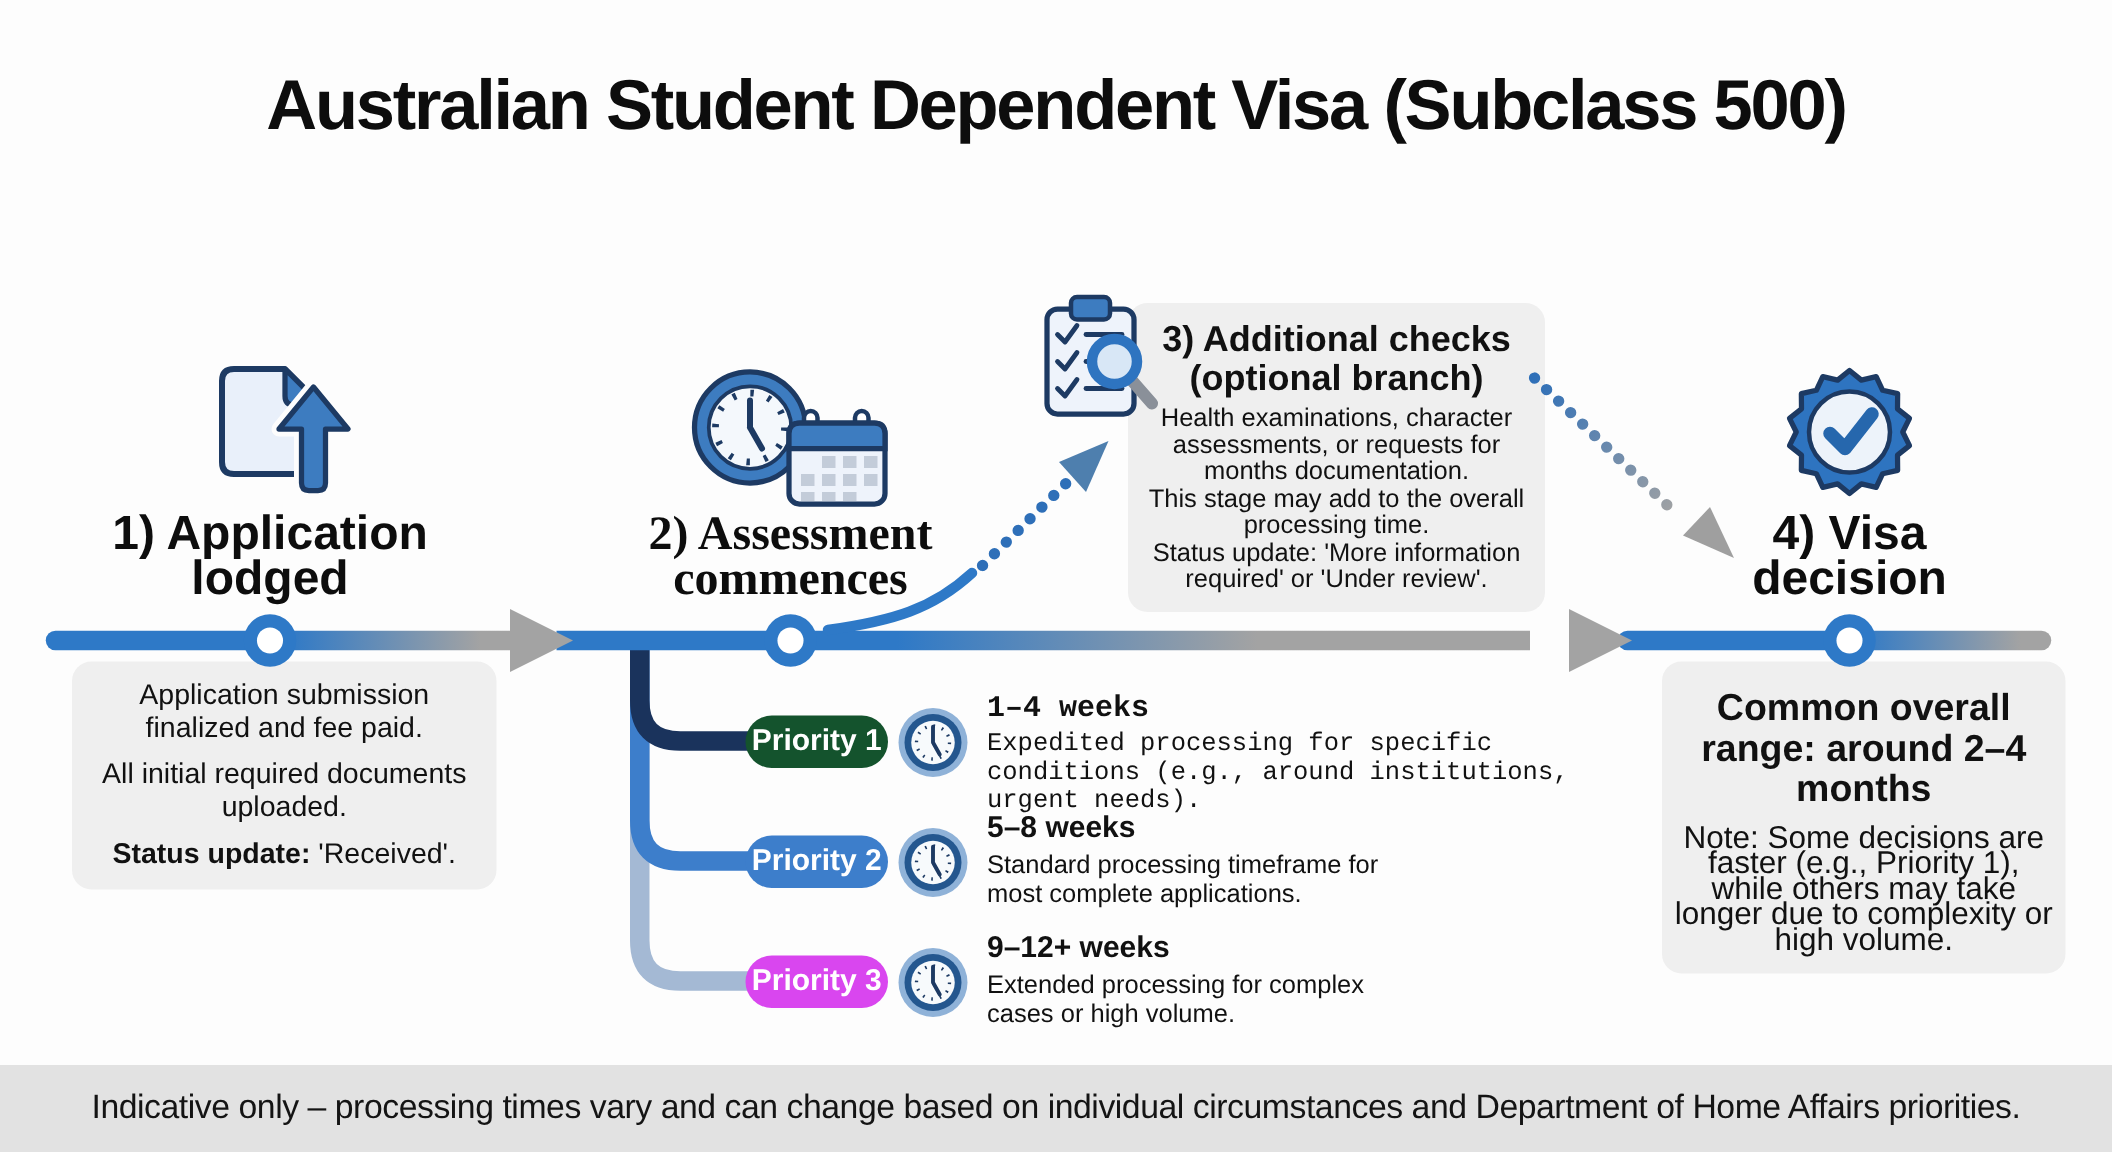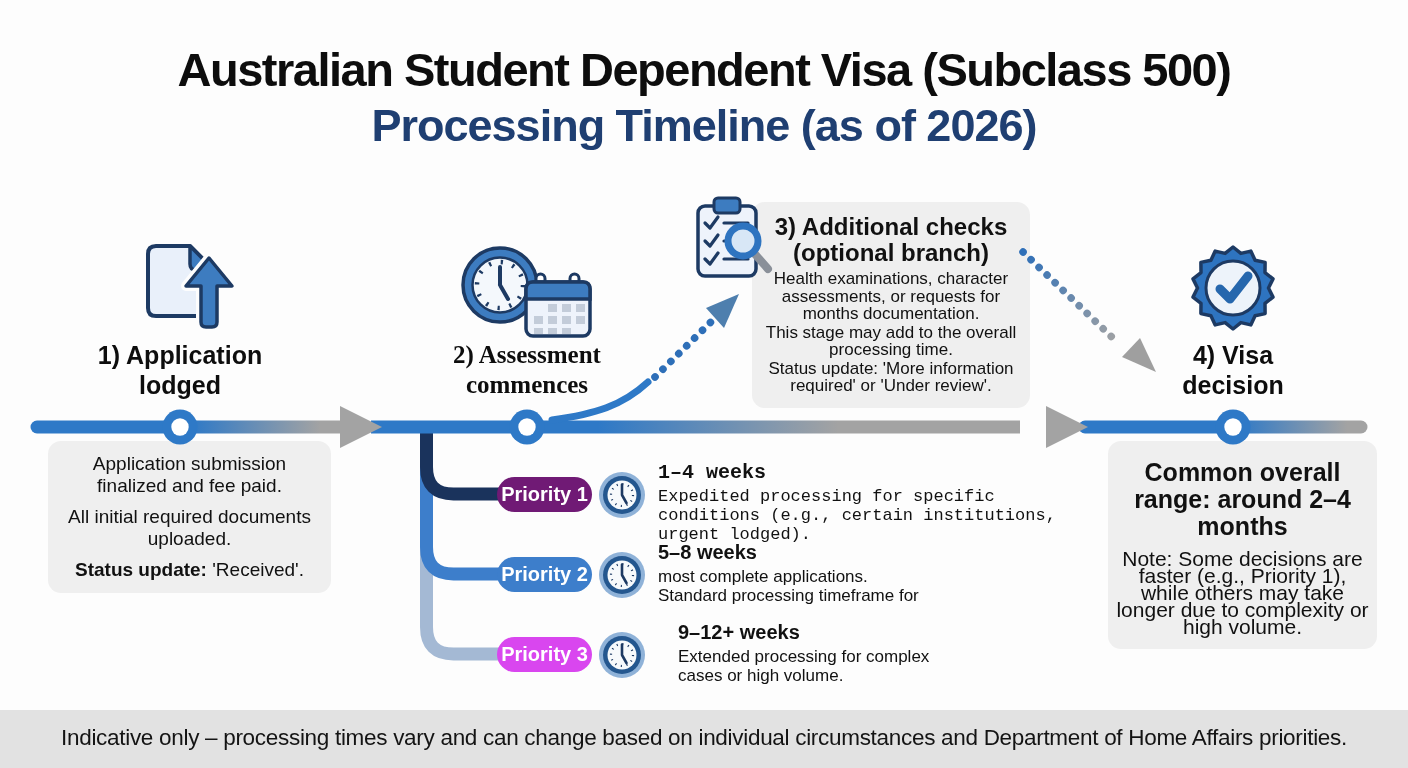--- a/index.html
+++ b/index.html
@@ -4,39 +4,39 @@
 <style>
   html,body{margin:0;padding:0;background:#fff;}
   .canvas{position:relative;width:1408px;height:768px;background:#fdfdfd;overflow:hidden;
           font-family:"Liberation Sans","DejaVu Sans",sans-serif;color:#111;}
   
   .title1{position:absolute;top:42px;left:0;width:1408px;text-align:center;
           font-size:47px;font-weight:bold;letter-spacing:-1.5px;color:#0d0d0d;}
   .title2{position:absolute;top:100px;left:0;width:1408px;text-align:center;
           font-size:45px;font-weight:bold;letter-spacing:-1px;color:#1f3f72;}
   
-  .stage-label{position:absolute;text-align:center;font-weight:bold;font-size:25px;line-height:30px;color:#0d0d0d;}
+  .stage-label{position:absolute;text-align:center;font-weight:bold;font-size:32px;line-height:30px;color:#0d0d0d;}
   #lbl1{left:70px;top:340px;width:220px;}
   #lbl2{left:412px;top:340px;width:230px;font-family:Liberation Serif, serif;}
   #lbl4{left:1143px;top:340px;width:180px;}
   
   .infobox{position:absolute;background:#efefef;border-radius:13px;text-align:center;z-index:2;}
   #box1{left:48px;top:441px;width:267px;padding:12px 8px 10px 8px;font-size:19px;line-height:22px;}
   #box1 p{margin:0 0 9px 0;}
   #box1 .status b{font-weight:bold;}
   #box3{left:752px;top:202px;width:262px;padding:10px 8px 12px 8px;}
   #box3 .b3title{font-size:24px;line-height:26px;font-weight:bold;margin:2px 0 4px 0;}
   #box3 p{margin:0 0 1px 0;font-size:17px;line-height:17.5px;}
   #box4{left:1108px;top:441px;width:253px;padding:14px 8px 14px 8px;}
   #box4 .b4title{font-size:25px;line-height:27px;font-weight:bold;margin:4px 0 10px 0;}
   #box4 p{margin:0;font-size:21px;line-height:17px;}
   
   .pill{position:absolute;width:95px;height:35px;border-radius:17.5px;z-index:6;
         color:#fff;font-weight:bold;font-size:20px;text-align:center;line-height:35px;}
-  .pill.p1{background:#701a75;}
+  .pill.p1{background:#14532d;}
   .pill.p2{background:#3d7ecb;}
   .pill.p3{background:#d946ef;}
   .prio-clock{position:absolute;z-index:6;}
   .prio-text{position:absolute;left:658px;width:440px;z-index:4;}
   .prio-text .dur{font-size:20px;font-weight:bold;line-height:23px;margin-bottom:3px;}
   .prio-text .desc{font-size:17px;line-height:19px;}
   
   .icon{position:absolute;z-index:6;}
   
   #wires{position:absolute;left:0;top:0;z-index:5;pointer-events:none;}
@@ -44,21 +44,20 @@
   .footer{position:absolute;left:0;top:710px;width:1408px;height:58px;background:#e2e2e2;z-index:1;}
   .footer .ftext{width:1408px;text-align:center;font-size:22.5px;line-height:56px;
                  letter-spacing:-0.3px;color:#141414;}
 </style>
 </head>
 <body>
 
 <div class="canvas">
 
   <div class="title1">Australian Student Dependent Visa (Subclass 500)</div>
-  <div class="title2">Processing Timeline (as of 2026)</div>
 
   <svg id="wires" width="1408" height="768" viewBox="0 0 1408 768">
     <defs>
       <linearGradient id="gradA" gradientUnits="userSpaceOnUse" x1="37" y1="0" x2="345" y2="0">
         <stop offset="0" stop-color="#2e79c7"></stop>
           <stop offset="0.5" stop-color="#2e79c7"></stop>
         <stop offset="0.92" stop-color="#a3a3a3"></stop>
           <stop offset="1" stop-color="#a3a3a3"></stop>
       </linearGradient>
       <linearGradient id="gradB" gradientUnits="userSpaceOnUse" x1="371" y1="0" x2="1020" y2="0">
@@ -225,31 +224,31 @@
         <circle cx="24" cy="24" r="14.5" fill="#f7fafc"></circle>
         <circle cx="24" cy="24" r="11" fill="none" stroke="#1d3a63" stroke-width="2.2" stroke-dasharray="1.1 4.66"></circle>
         <path d="M24 24 L24 13.5 M24 24 L28.5 32" stroke="#1d3a63" stroke-width="2.6" stroke-linecap="round" fill="none"></path>
       </svg>
   </div>
 
   <div class="prio-text" style="top:461px;font-family:Liberation Mono, monospace;">
     <div class="dur">1–4 weeks</div>
     <div class="desc">
       <div>Expedited processing for specific</div>
-      <div>conditions (e.g., certain institutions, urgent lodged).</div>
+      <div>conditions (e.g., around institutions, urgent needs).</div>
     </div>
   </div>
   <div class="prio-text" style="top:541px;">
     <div class="dur">5–8 weeks</div>
     <div class="desc">
+      <div>Standard processing timeframe for</div>
       <div>most complete applications.</div>
-      <div>Standard processing timeframe for</div>
-    </div>
-  </div>
-  <div class="prio-text" style="top:621px;margin-left:20px;">
+    </div>
+  </div>
+  <div class="prio-text" style="top:621px;">
     <div class="dur">9–12+ weeks</div>
     <div class="desc">
       <div>Extended processing for complex</div>
       <div>cases or high volume.</div>
     </div>
   </div>
 
   <div class="footer">
     <div class="ftext">Indicative only – processing times vary and can change based on individual circumstances and Department of Home Affairs priorities.</div>
   </div>

